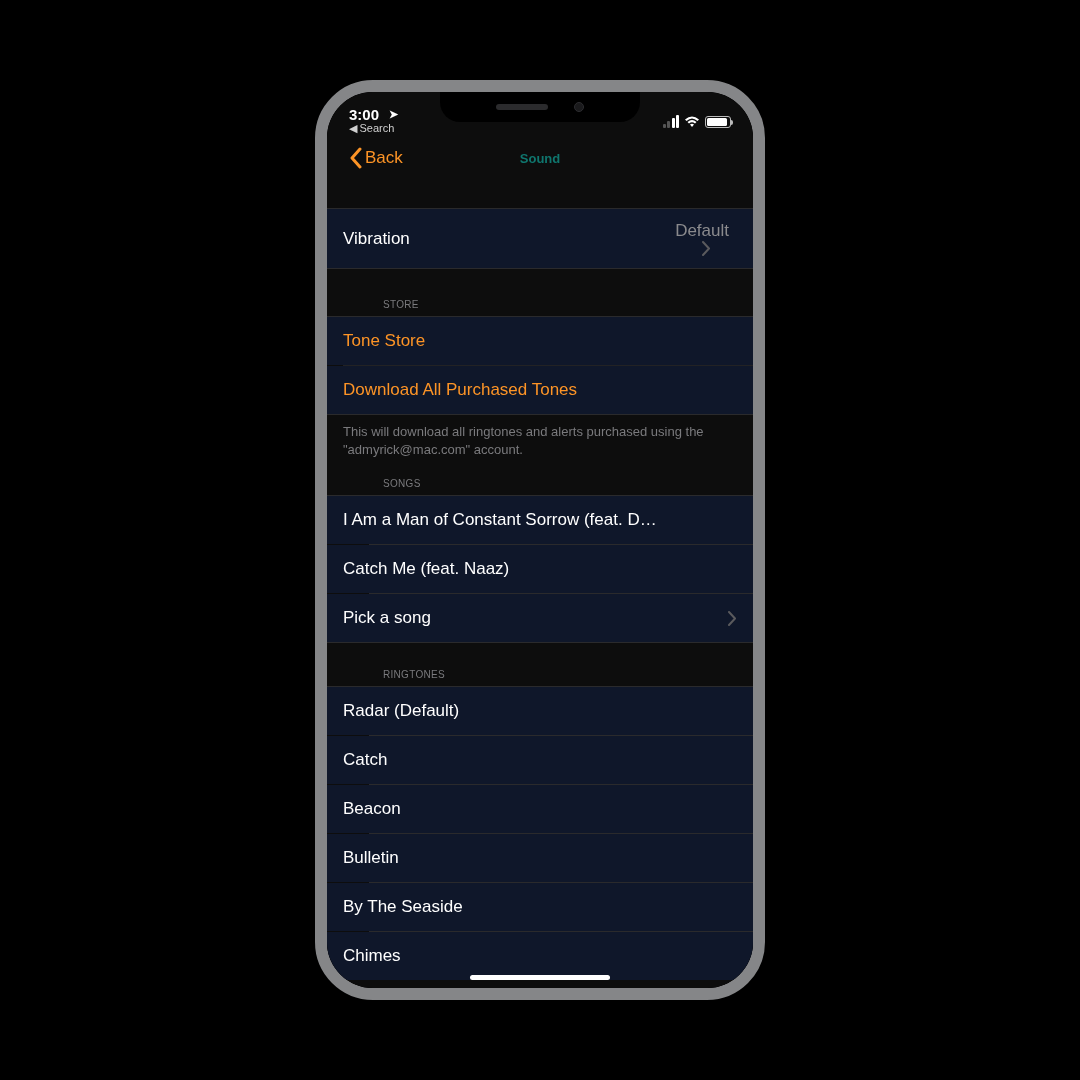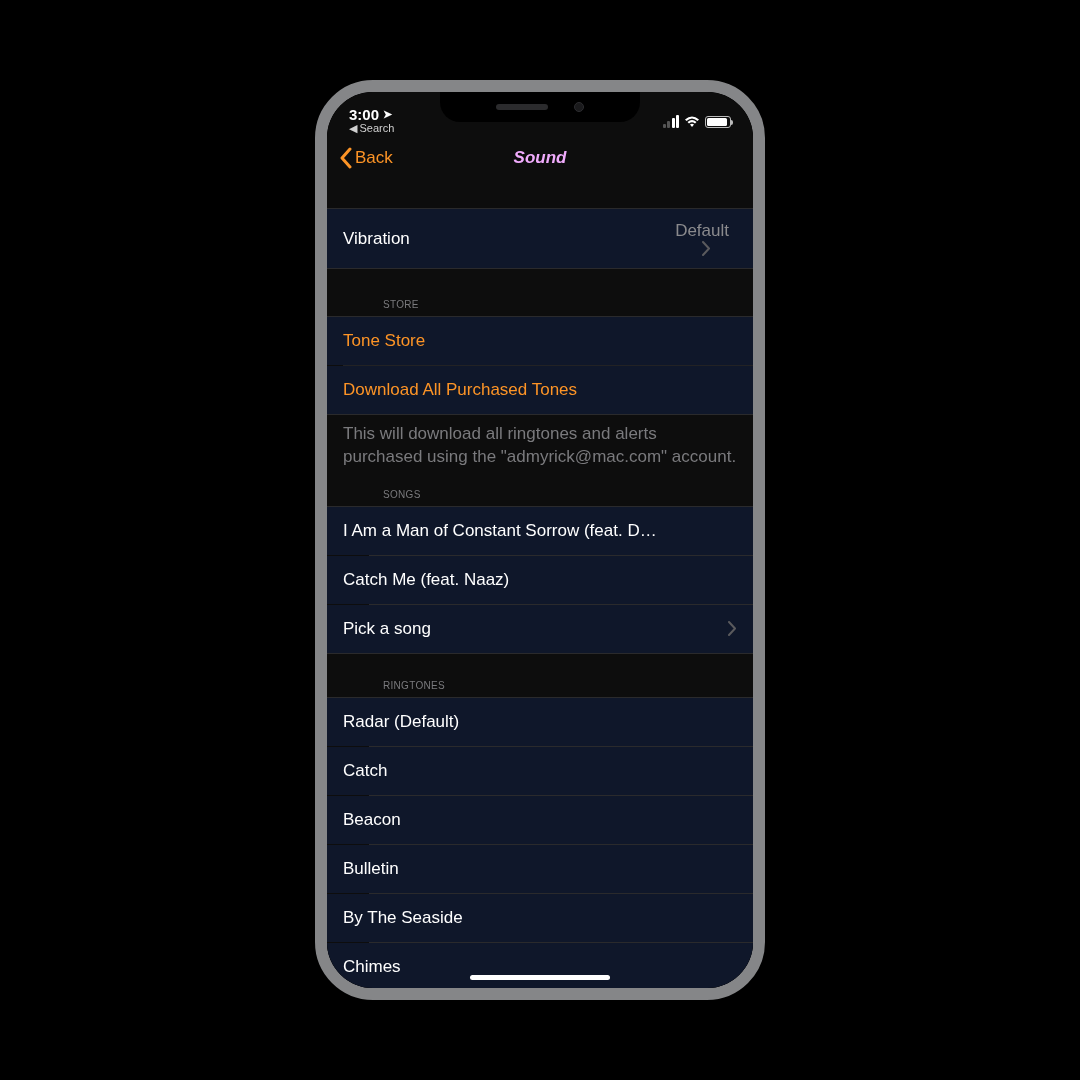--- a/index.html
+++ b/index.html
@@ -62,21 +62,21 @@
     height: 44px;
     display: flex;
     justify-content: space-between;
     align-items: flex-end;
     padding: 0 22px 2px 22px;
     color: #fff;
     font-size: 15px;
     font-weight: 600;
   }
   .status-left { display: flex; flex-direction: column; line-height: 1; gap: 1px; }
-  .status-time { display: flex; align-items: center; gap: 4px; }
+  .status-time { display: flex; align-items: center; gap: 10px; }
   .loc-arrow { font-size: 11px; transform: rotate(0deg); }
   .status-breadcrumb { font-size: 11px; font-weight: 400; color: #d0d0d0; display: flex; align-items: center; gap: 2px; }
   .status-right { display: flex; align-items: center; gap: 5px; margin-bottom: 6px; }
   .sig-bars { display: flex; align-items: flex-end; gap: 1.5px; }
   .sig-bars span { width: 3px; background: #555; border-radius: 1px; }
   .sig-bars span:nth-child(1){height:4px;} .sig-bars span:nth-child(2){height:7px;}
   .sig-bars span:nth-child(3){height:10px;} .sig-bars span:nth-child(4){height:13px;}
   .sig-bars span.on{background:#fff;}
   .wifi-icon svg { display:block; }
   .battery { width: 26px; height: 12px; border: 1px solid #bbb; border-radius: 3px; position: relative; }
@@ -86,44 +86,44 @@
   .nav-bar {
     height: 44px;
     display: flex;
     align-items: center;
     justify-content: center;
     position: relative;
     border-bottom: 0px solid #222;
   }
   .nav-back {
     position: absolute;
-    left: 12px;
+    left: 22px;
     display: flex;
     align-items: center;
     gap: 2px;
     color: #fd9426;
     font-size: 17px;
   }
   .nav-back svg { stroke: #fd9426; }
-  .nav-title { color: #f0abfc; font-size: 17px; font-weight: 600; font-style: italic; }
+  .nav-title { color: #0f766e; font-size: 13px; font-weight: 600; }
 
   .content { flex: 1; overflow: hidden; }
 
   .section-gap { height: 28px; }
   .section-header {
     padding: 6px 16px;
     color: #7a7a7d;
     font-size: 10px;
     letter-spacing: 0.3px;
     margin-left: 40px;
   }
   .section-footer {
     padding: 8px 16px 4px 16px;
     color: #7a7a7d;
-    font-size: 17px;
+    font-size: 13px;
     line-height: 1.35;
   }
 
   .row {
     background: #0f172a;
     min-height: 48px;
     padding: 12px 16px;
     display: flex;
     align-items: center;
     justify-content: space-between;

